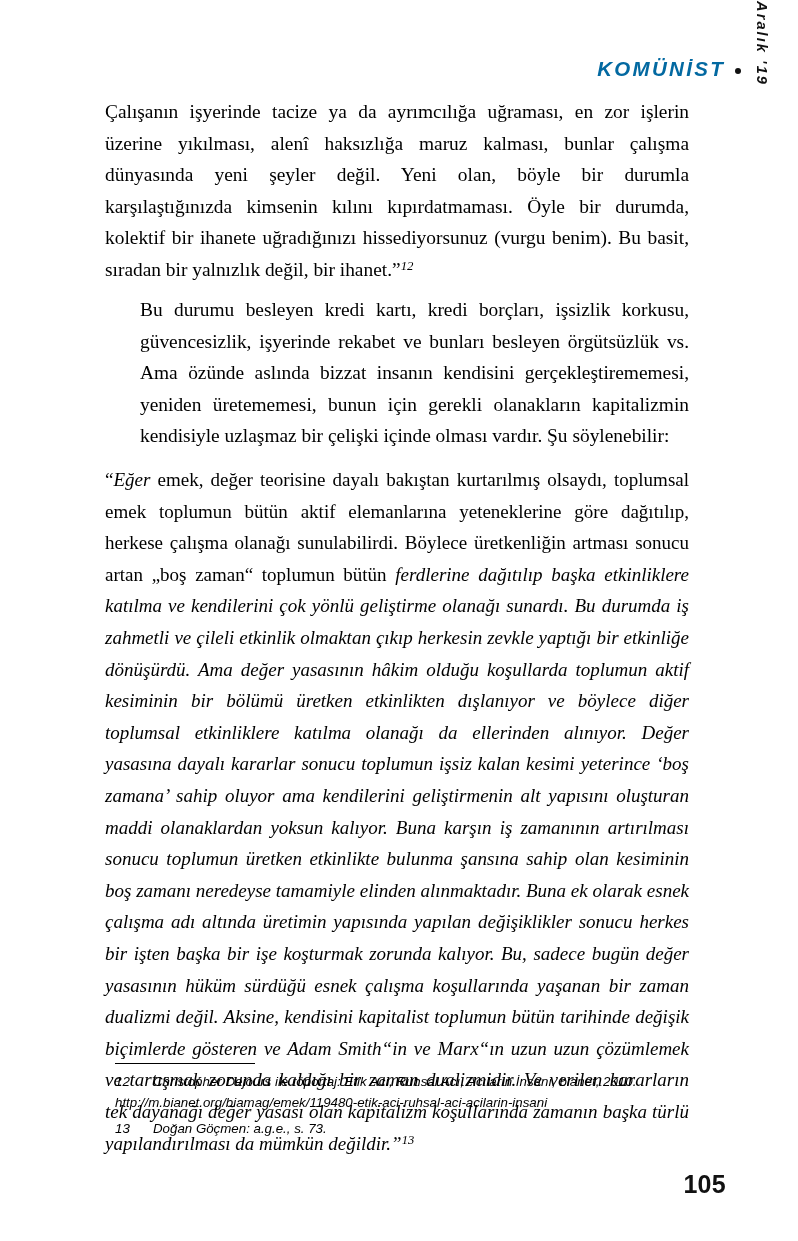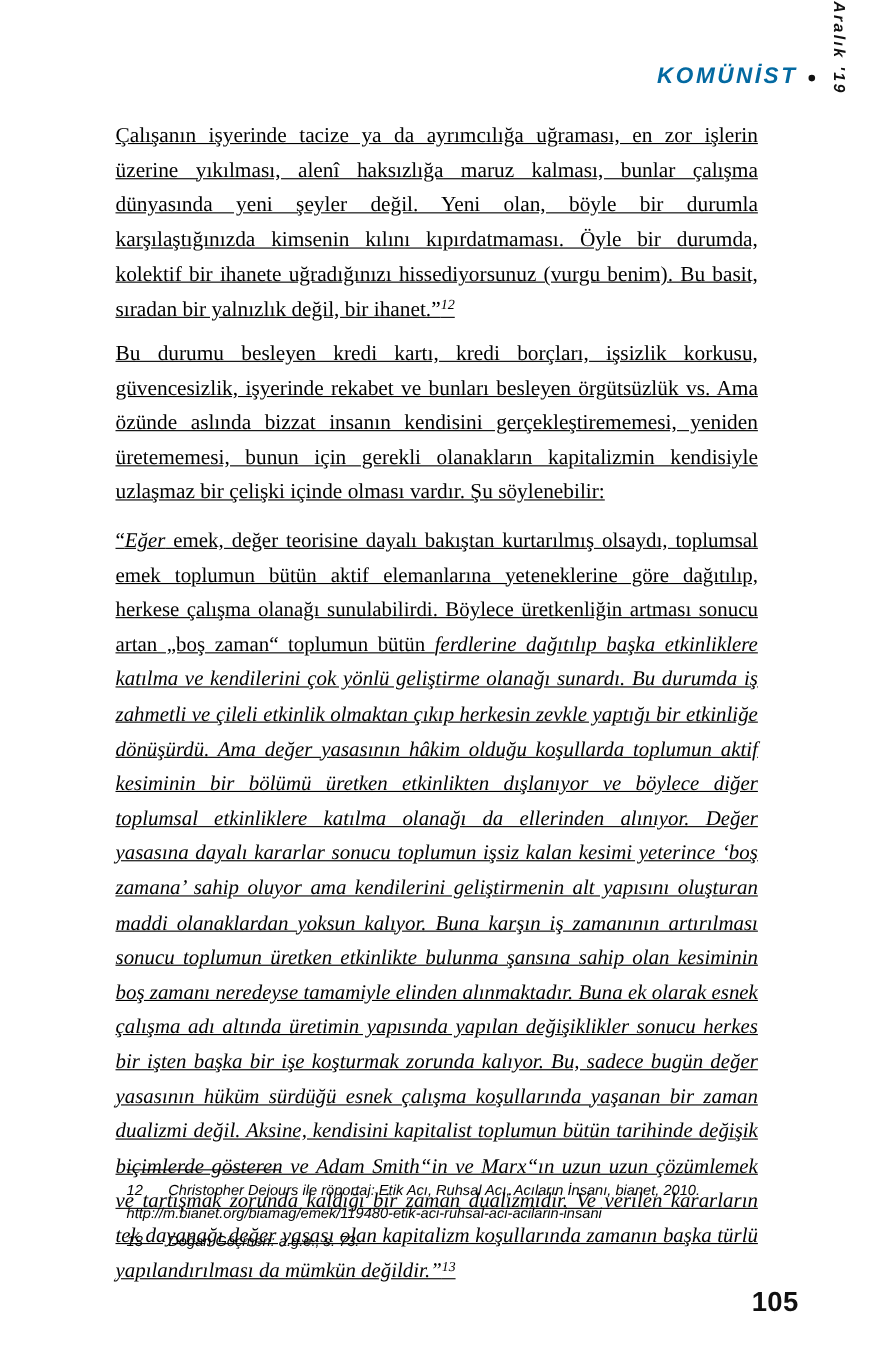--- a/index.html
+++ b/index.html
@@ -61,35 +61,35 @@
     font-size: 14.5px;
     letter-spacing: 2.1px;
     color: #111111;
     white-space: nowrap;
   }
 
   
   .column {
     position: absolute;
     left: 105px;
-    top: 108px;
+    top: 96px;
     width: 584px;
-    text-decoration: underline;
   }
 
   p.body {
     margin: 0;
     text-align: justify;
     text-justify: inter-word;
     font-size: 19.4px;
     line-height: 31.6px;
     hyphens: none;
   }
   p.body + p.body {
     margin-top: 8.5px;
+    margin-left: 35px;
   }
   p.quote {
     margin: 0;
     margin-top: 12px;
     text-align: justify;
     font-size: 19px;
     line-height: 31.6px;
   }
   .it { font-style: italic; }
   sup.fn {

